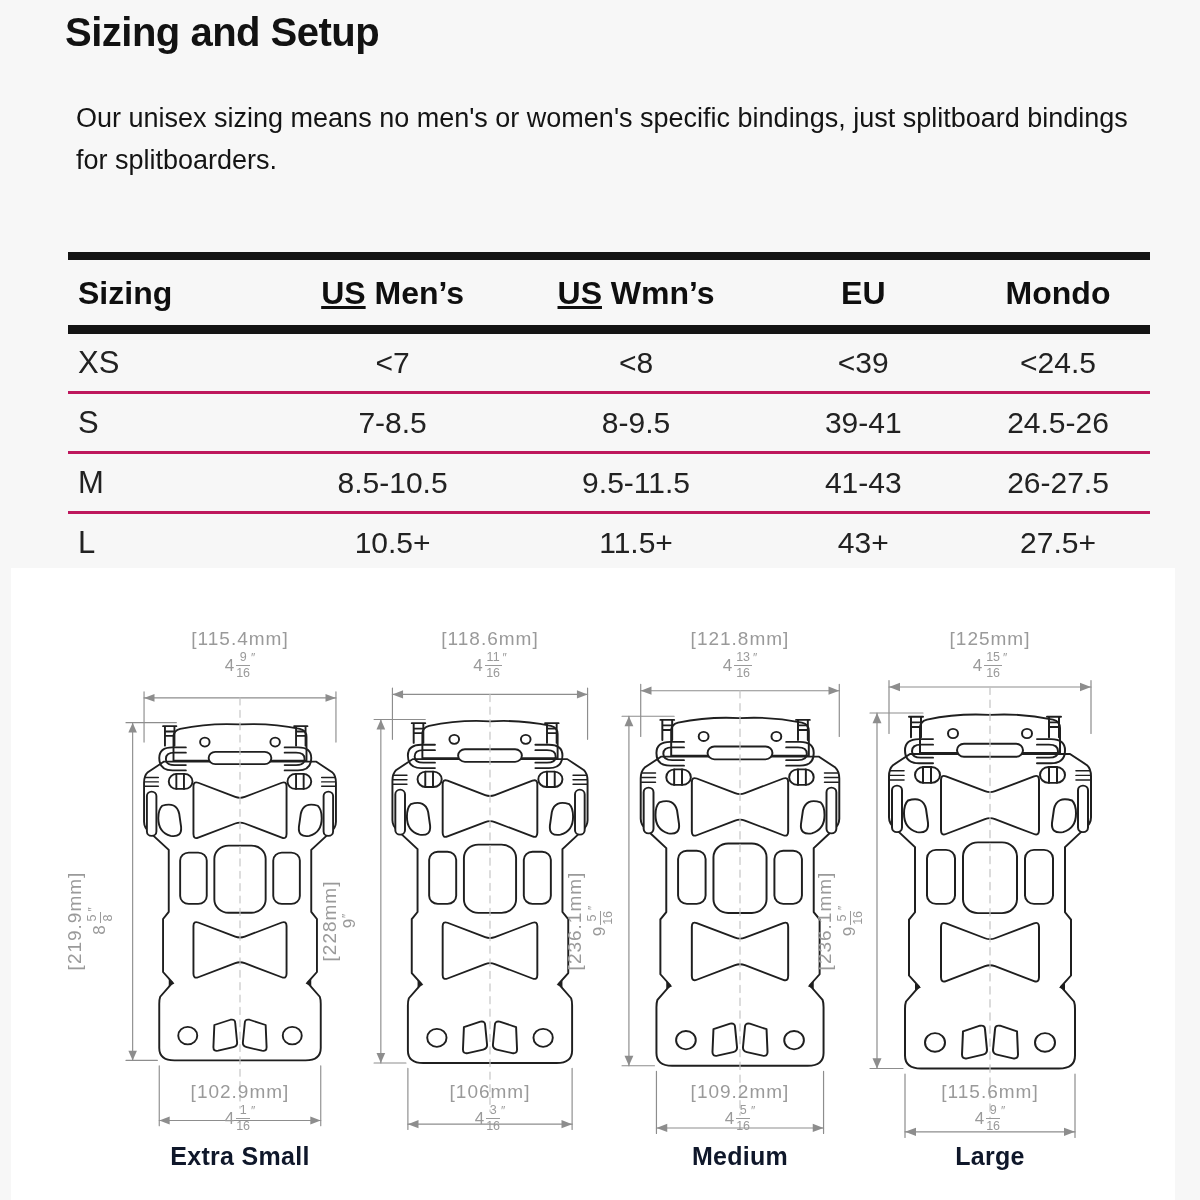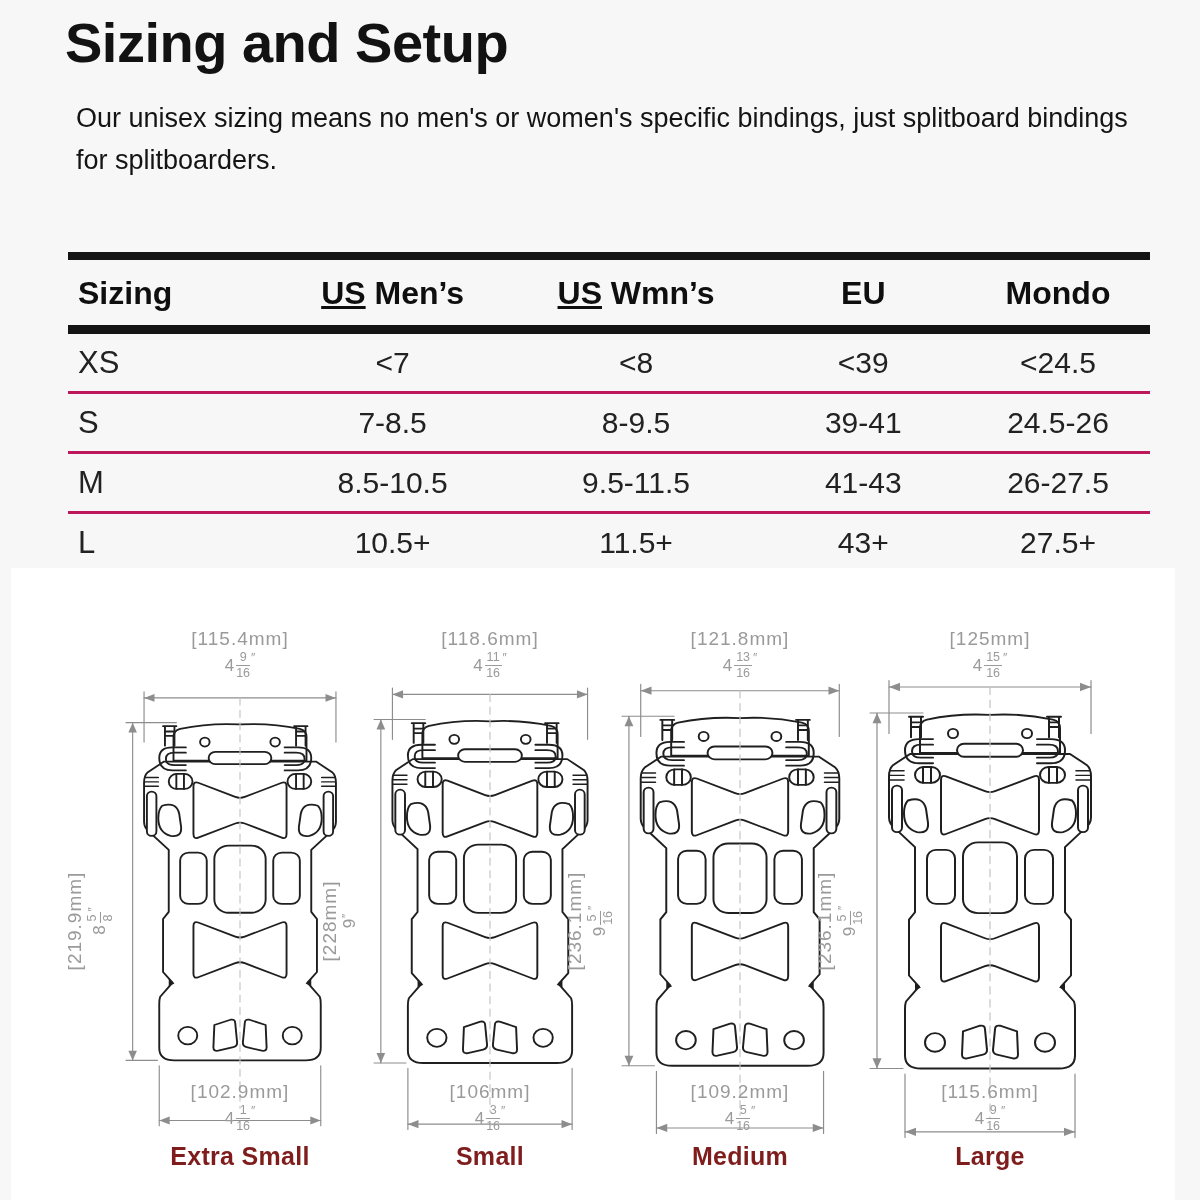--- a/index.html
+++ b/index.html
@@ -1,19 +1,19 @@
 <!DOCTYPE html>
 <html><head>
 <meta charset="utf-8">
 <style>
   * { margin:0; padding:0; box-sizing:border-box; }
   html,body { width:1200px; height:1200px; }
   body { font-family:"Liberation Sans", sans-serif; background:#f7f7f7; position:relative; overflow:hidden; }
 
-  .page-title { position:absolute; left:65px; top:10px; font-size:56px; font-weight:800;
+  .page-title { position:absolute; left:65px; top:10px; font-size:40px; font-weight:800;
                 color:#121212; letter-spacing:-0.5px; }
   .intro { position:absolute; left:76px; top:97px; width:1060px; font-size:27px;
            line-height:1.56; color:#141414; }
 
   table.sizing { position:absolute; left:68px; top:252px; width:1082px;
                  border-collapse:collapse; table-layout:fixed; }
   table.sizing thead tr { border-top:8px solid #141414; border-bottom:9px solid #141414; }
   table.sizing th { font-size:32px; font-weight:600; color:#0f0f0f; padding:15px 0 13px; text-align:center; }
   table.sizing th .us { font-weight:800;text-decoration:underline; }
   table.sizing th:first-child { text-align:left; padding-left:10px; }
@@ -45,21 +45,21 @@
   .frac .inchmark { font-size:12px; align-self:flex-start; margin-left:1px; }
 
   .left-dim { position:absolute; left:-120px; top:330px; width:190px; height:46px;
               transform:rotate(-90deg); display:flex; flex-direction:column;
               align-items:center; justify-content:center; }
   .left-dim .mm { font-size:19px; letter-spacing:1px; color:#9a9a9a; line-height:1.1; }
 
   .drawing { position:absolute; top:105px; left:-6px; width:248px; height:470px; }
 
   .size-label { position:absolute; left:0; top:574px; width:250px; text-align:center;
-                font-size:25px; font-weight:700; color:#7f1d1d; letter-spacing:0.3px; }
+                font-size:25px; font-weight:700; color:#0f172a; letter-spacing:0.3px; }
 
   .defs-svg { position:absolute; width:0; height:0; overflow:hidden; }
 </style>
 </head>
 <body>
 
 <svg class="defs-svg" aria-hidden="true">
   <defs>
     <g id="bindingUnit" stroke="#1f1f1f" stroke-width="2" fill="none" stroke-linejoin="round" stroke-linecap="round">
 
@@ -252,21 +252,20 @@
     <div class="fracline bot-frac">
       <span class="frac">
           <span class="whole">4</span>
           <span class="stack">
             <span class="num">3</span>
             <span class="den">16</span>
           </span>
           <span class="inchmark">″</span>
         </span>
     </div>
-    <div class="size-label">Small</div>
   </div>
 
   <div class="diagram">
     <div class="dim top-mm">[121.8mm]</div>
     <div class="fracline top-frac">
       <span class="frac">
           <span class="whole">4</span>
           <span class="stack">
             <span class="num">13</span>
             <span class="den">16</span>

